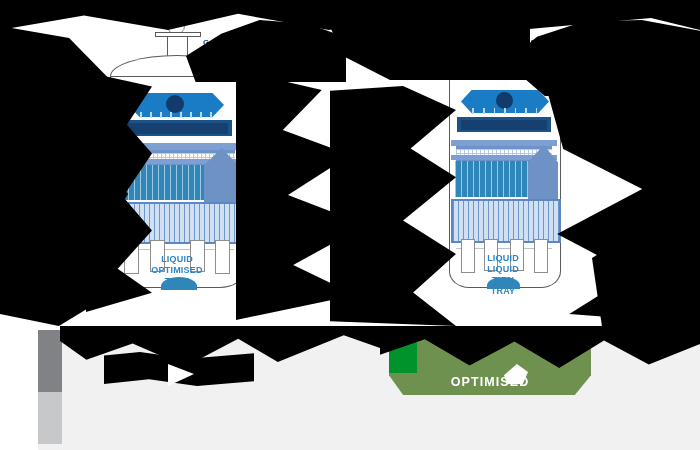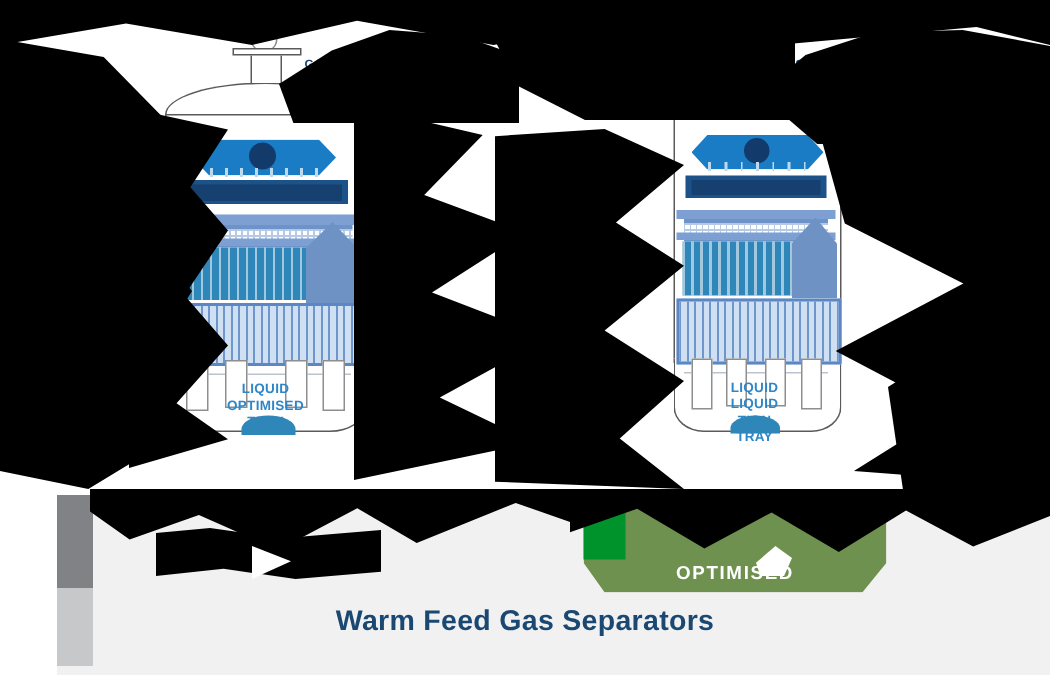--- a/index.html
+++ b/index.html
@@ -384,21 +384,20 @@
 
   <div class="caption-panel"></div>
   <div class="caption-gray-c"></div>
   <div class="caption-gray-a"></div>
   <div class="caption-gray-b"></div>
 
   <div class="badge-green-body"></div>
   <div class="badge-green-block"></div>
   <div class="badge-green-label">OPTIMISED</div>
 
-  <div class="caption-title">Warm Feed Gas Separators</div>
 
   <div class="redact" style="left:0; top:0; width:700px; height:4px;"></div>
 
   <div class="redact" style="left:0; top:0; width:700px; height:30px;
               clip-path:polygon(0 0,100% 0,100% 100%,93% 60%,74% 100%,58% 48%,
                                 47% 100%,34% 46%,24% 100%,12% 52%,0 100%);"></div>
 
   <div class="redact" style="left:186px; top:20px; width:160px; height:62px;
               clip-path:polygon(6% 100%,0 58%,22% 22%,46% 0,76% 6%,100% 28%,100% 100%);"></div>
 

